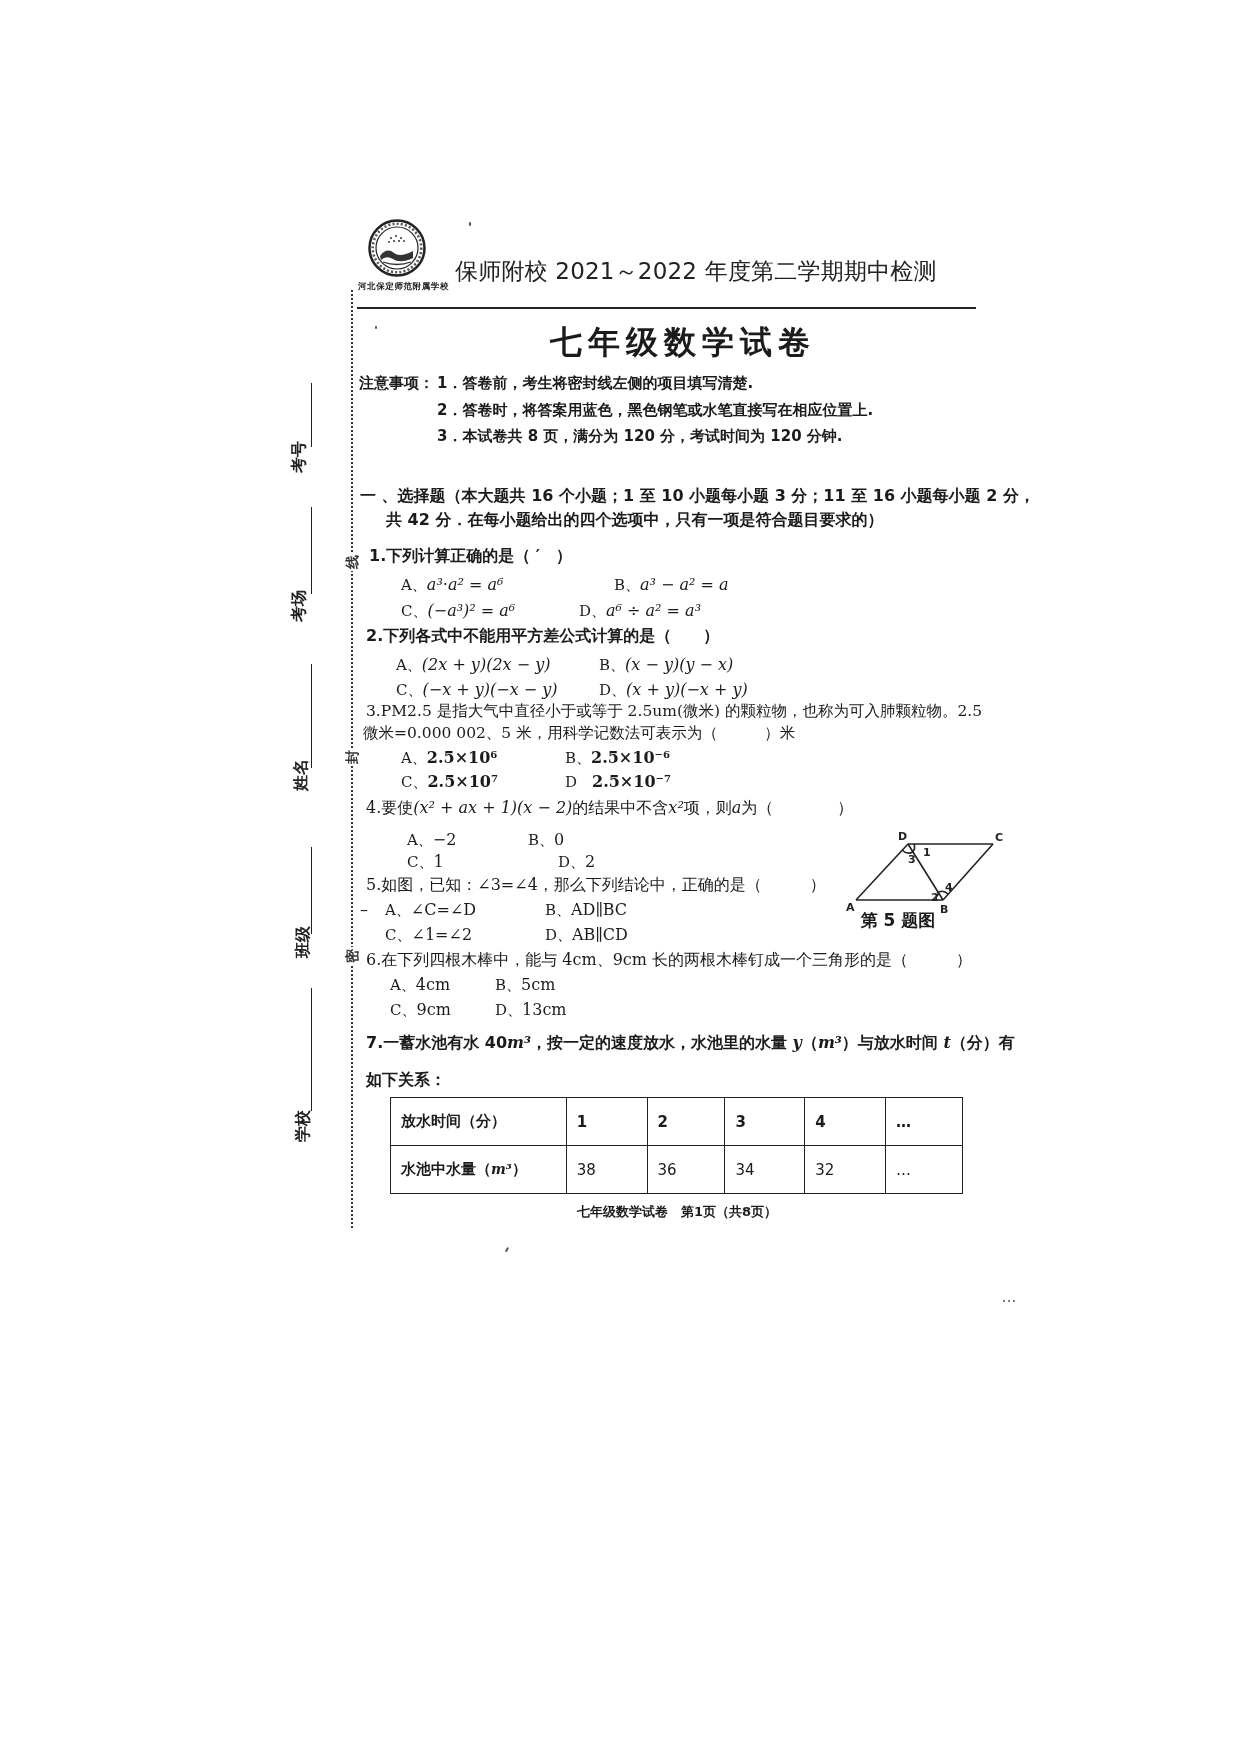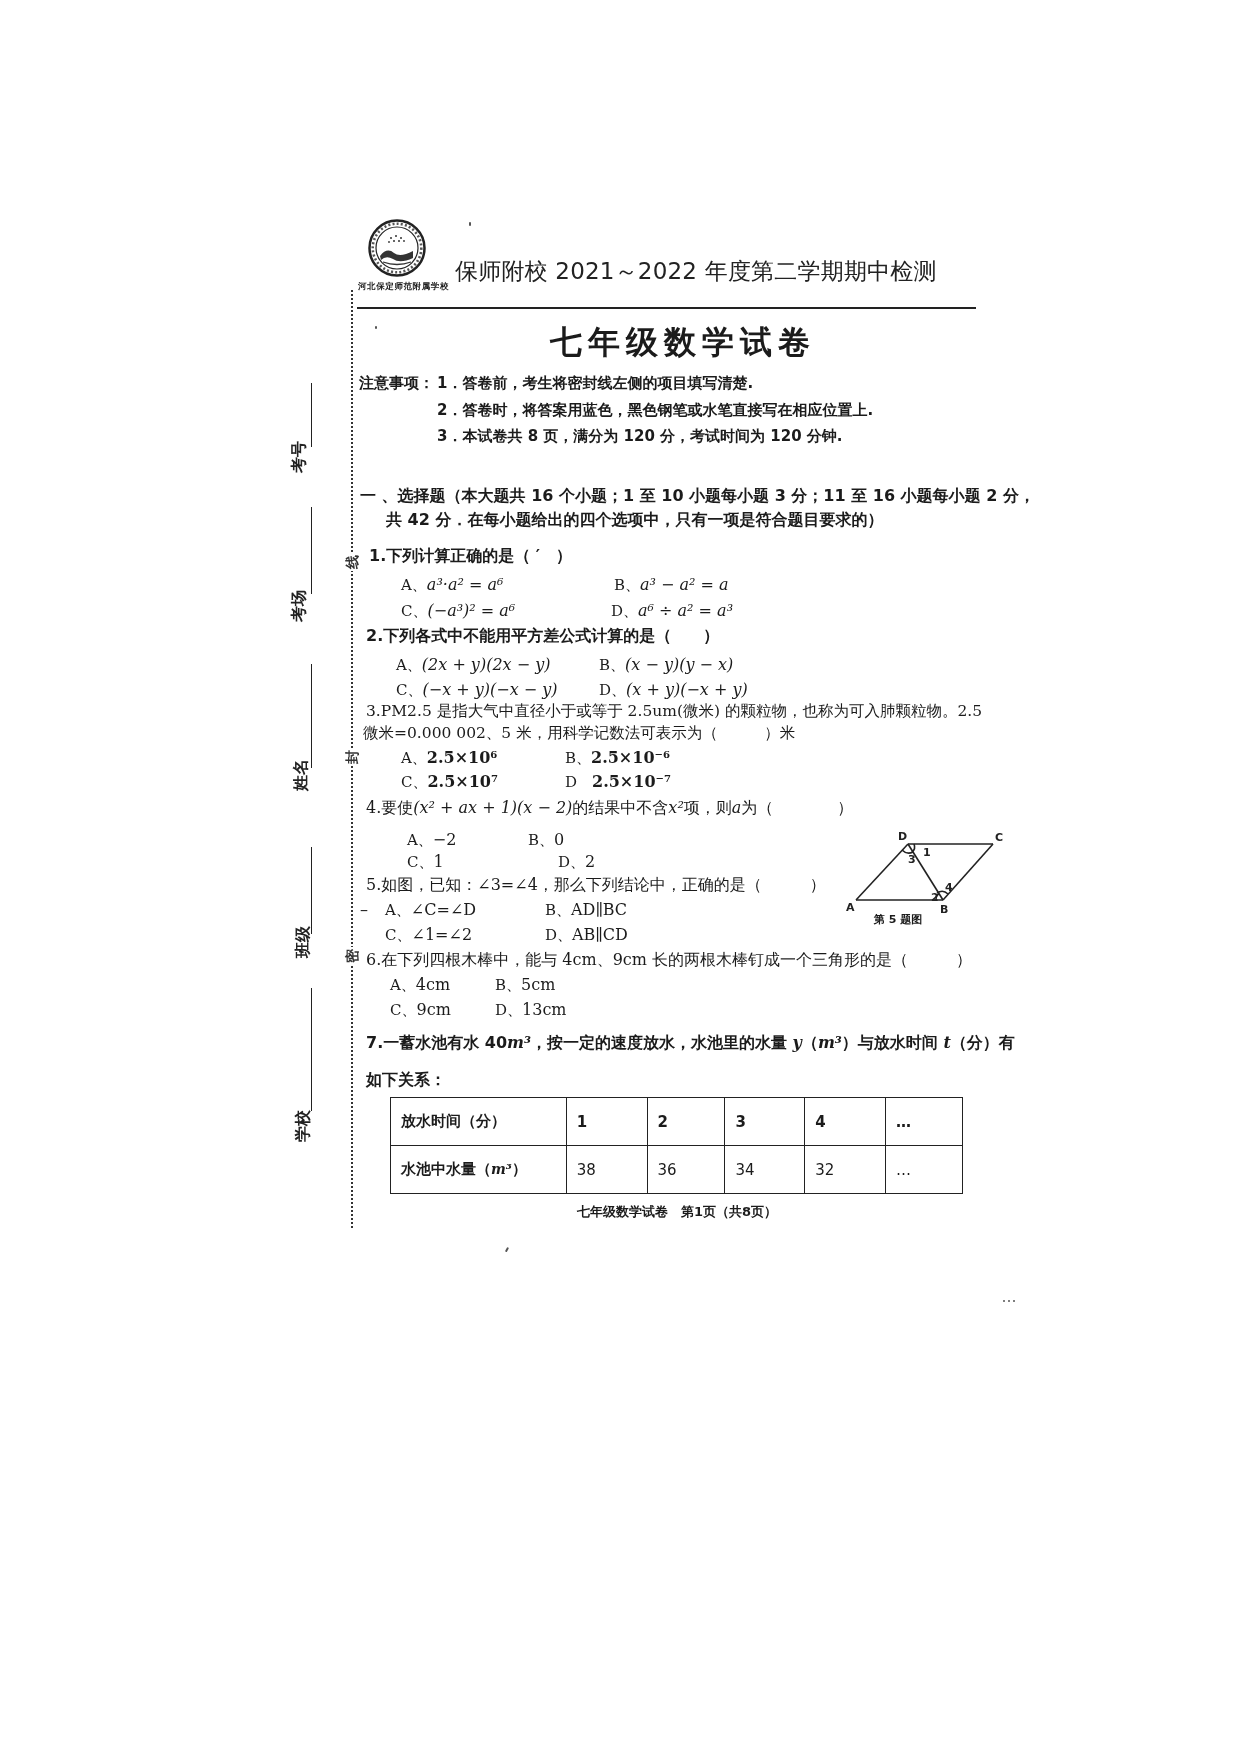--- a/index.html
+++ b/index.html
@@ -21,21 +21,21 @@
   .seal { position: absolute; width: 18px; height: 18px; background: #fff; font-size: 14px; line-height: 18px;
           text-align: center; transform: rotate(-90deg); font-weight: bold; color: #333; }
   .field-label { position: absolute; width: 32px; height: 20px; line-height: 20px; font-size: 16px; font-weight: bold;
                  text-align: center; transform: rotate(-90deg); color: #222; }
   .field-line { position: absolute; left: 311px; width: 1.4px; background: #222; }
   .logo-caption { position: absolute; left: 358px; top: 281px; font-size: 8.5px; font-weight: bold; line-height: 10px; letter-spacing: 0.6px; }
   .tbl { position: absolute; left: 390px; top: 1097px; width: 573px; border-collapse: collapse; }
   .tbl td { border: 1.5px solid #222; font-size: 15px; padding: 0 0 0 10px; height: 47px; vertical-align: middle; }
   .tbl td.hdr { font-weight: bold; }
   .footer { position: absolute; left: 557px; width: 240px; top: 1202px; text-align: center; font-size: 13px; font-weight: bold; line-height: 20px; }
-  .caption { position: absolute; left: 853px; width: 90px; top: 911px; text-align: center; font-size: 11px; font-weight: bold; line-height: 18px; }
+  .caption { position: absolute; left: 853px; width: 90px; top: 911px; text-align: center; font-size: 17px; font-weight: bold; line-height: 18px; }
   .speck { position: absolute; background: #555; border-radius: 1px; }
 </style>
 </head>
 <body>
 
 <div class="dotted"></div>
 <div class="seal" style="left:343px;top:553px;">线</div>
 <div class="seal" style="left:343px;top:748px;">封</div>
 <div class="seal" style="left:343px;top:947px;">密</div>
 
@@ -83,21 +83,21 @@
 
 <div class="ln b" style="left:360px;top:486px;">一 、选择题（本大题共 16 个小题；1 至 10 小题每小题 3 分；11 至 16 小题每小题 2 分，</div>
 <div class="ln b" style="left:386px;top:510px;">共 42 分．在每小题给出的四个选项中，只有一项是符合题目要求的）</div>
 
 <div class="ln b" style="left:369px;top:546px;">
   <span>1.</span><span>下列计算正确的是（ ′　）</span>
 </div>
 <div class="ln" style="left:401px;top:575px;"><span class="opt-label">A、</span><span class="m">a³·a² = a⁶</span></div>
 <div class="ln" style="left:590px;top:575px;margin-left:24px;"><span class="opt-label">B、</span><span class="m">a³ − a² = a</span></div>
 <div class="ln" style="left:401px;top:601px;"><span class="opt-label">C、</span><span class="m">(−a³)² = a⁶</span></div>
-<div class="ln" style="left:611px;top:601px;"><span class="opt-label">D、</span><span class="m">a⁶ ÷ a² = a³</span></div>
+<div class="ln" style="left:579px;top:601px;"><span class="opt-label">D、</span><span class="m">a⁶ ÷ a² = a³</span></div>
 
 <div class="ln b" style="left:366px;top:626px;">
   <span>2.</span><span>下列各式中不能用平方差公式计算的是（　　）</span>
 </div>
 <div class="ln" style="left:396px;top:655px;"><span class="opt-label">A、</span><span class="m">(2x + y)(2x − y)</span></div>
 <div class="ln" style="left:599px;top:655px;"><span class="opt-label">B、</span><span class="m">(x − y)(y − x)</span></div>
 <div class="ln" style="left:396px;top:680px;"><span class="opt-label">C、</span><span class="m">(−x + y)(−x − y)</span></div>
 <div class="ln" style="left:599px;top:680px;"><span class="opt-label">D、</span><span class="m">(x + y)(−x + y)</span></div>
 
 <div class="ln light" style="left:366px;top:701px;font-size:15.5px;">

